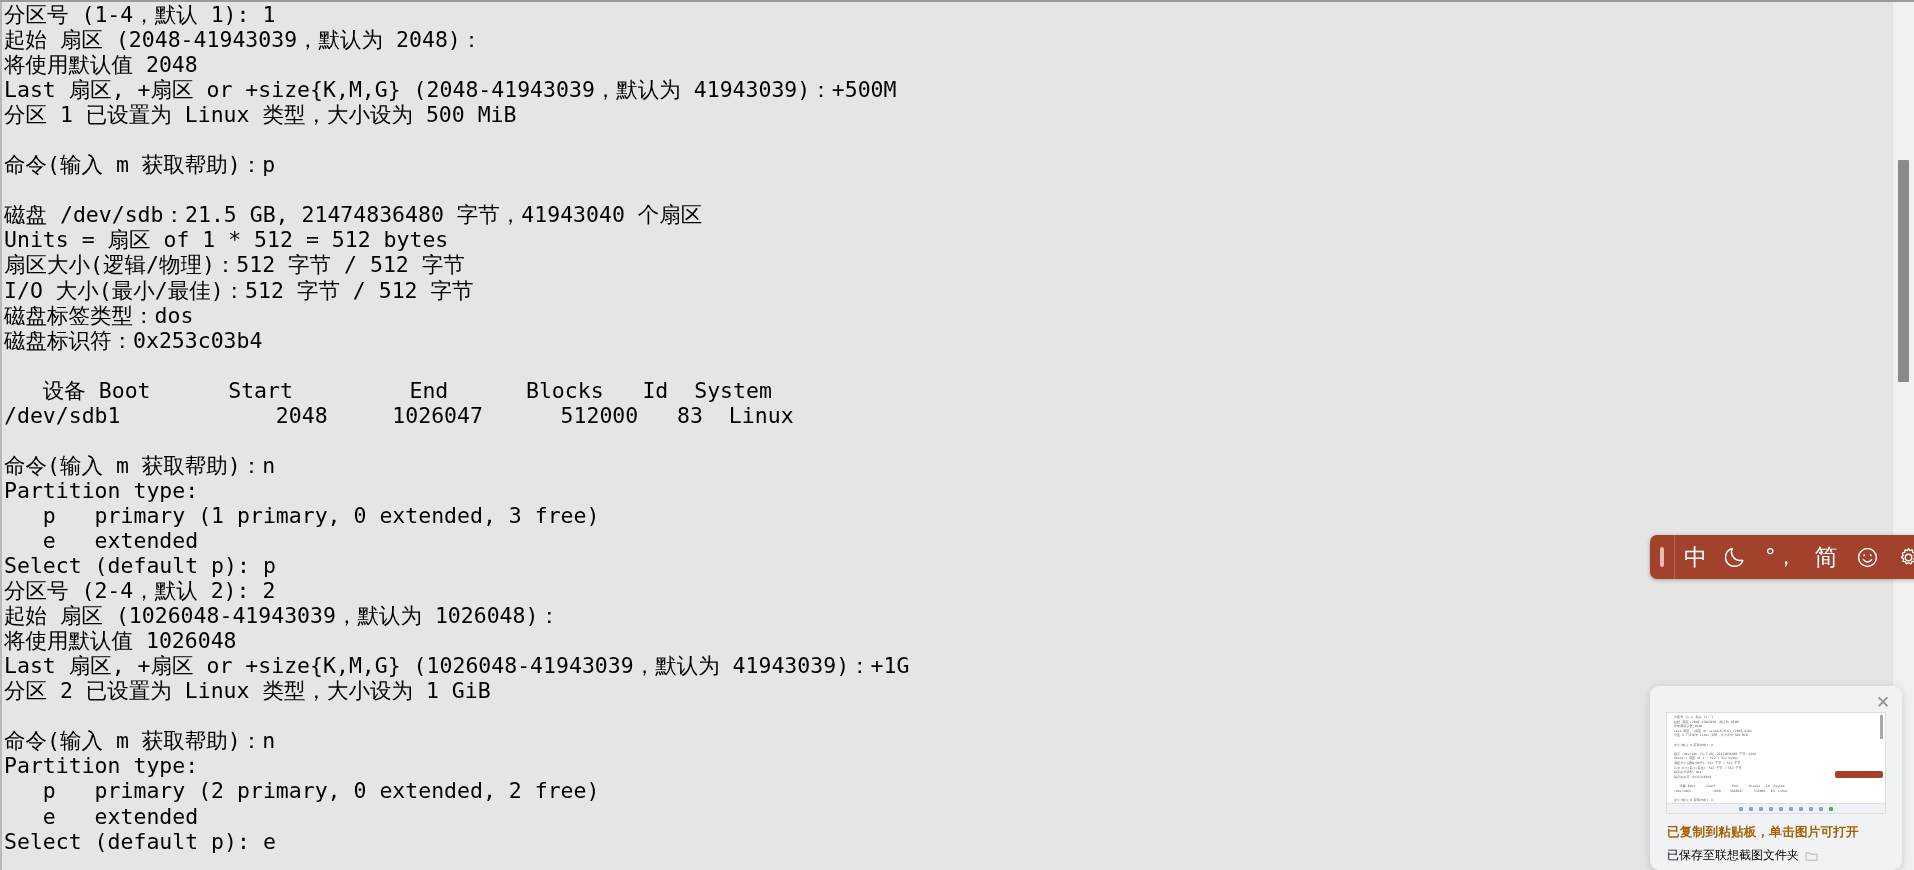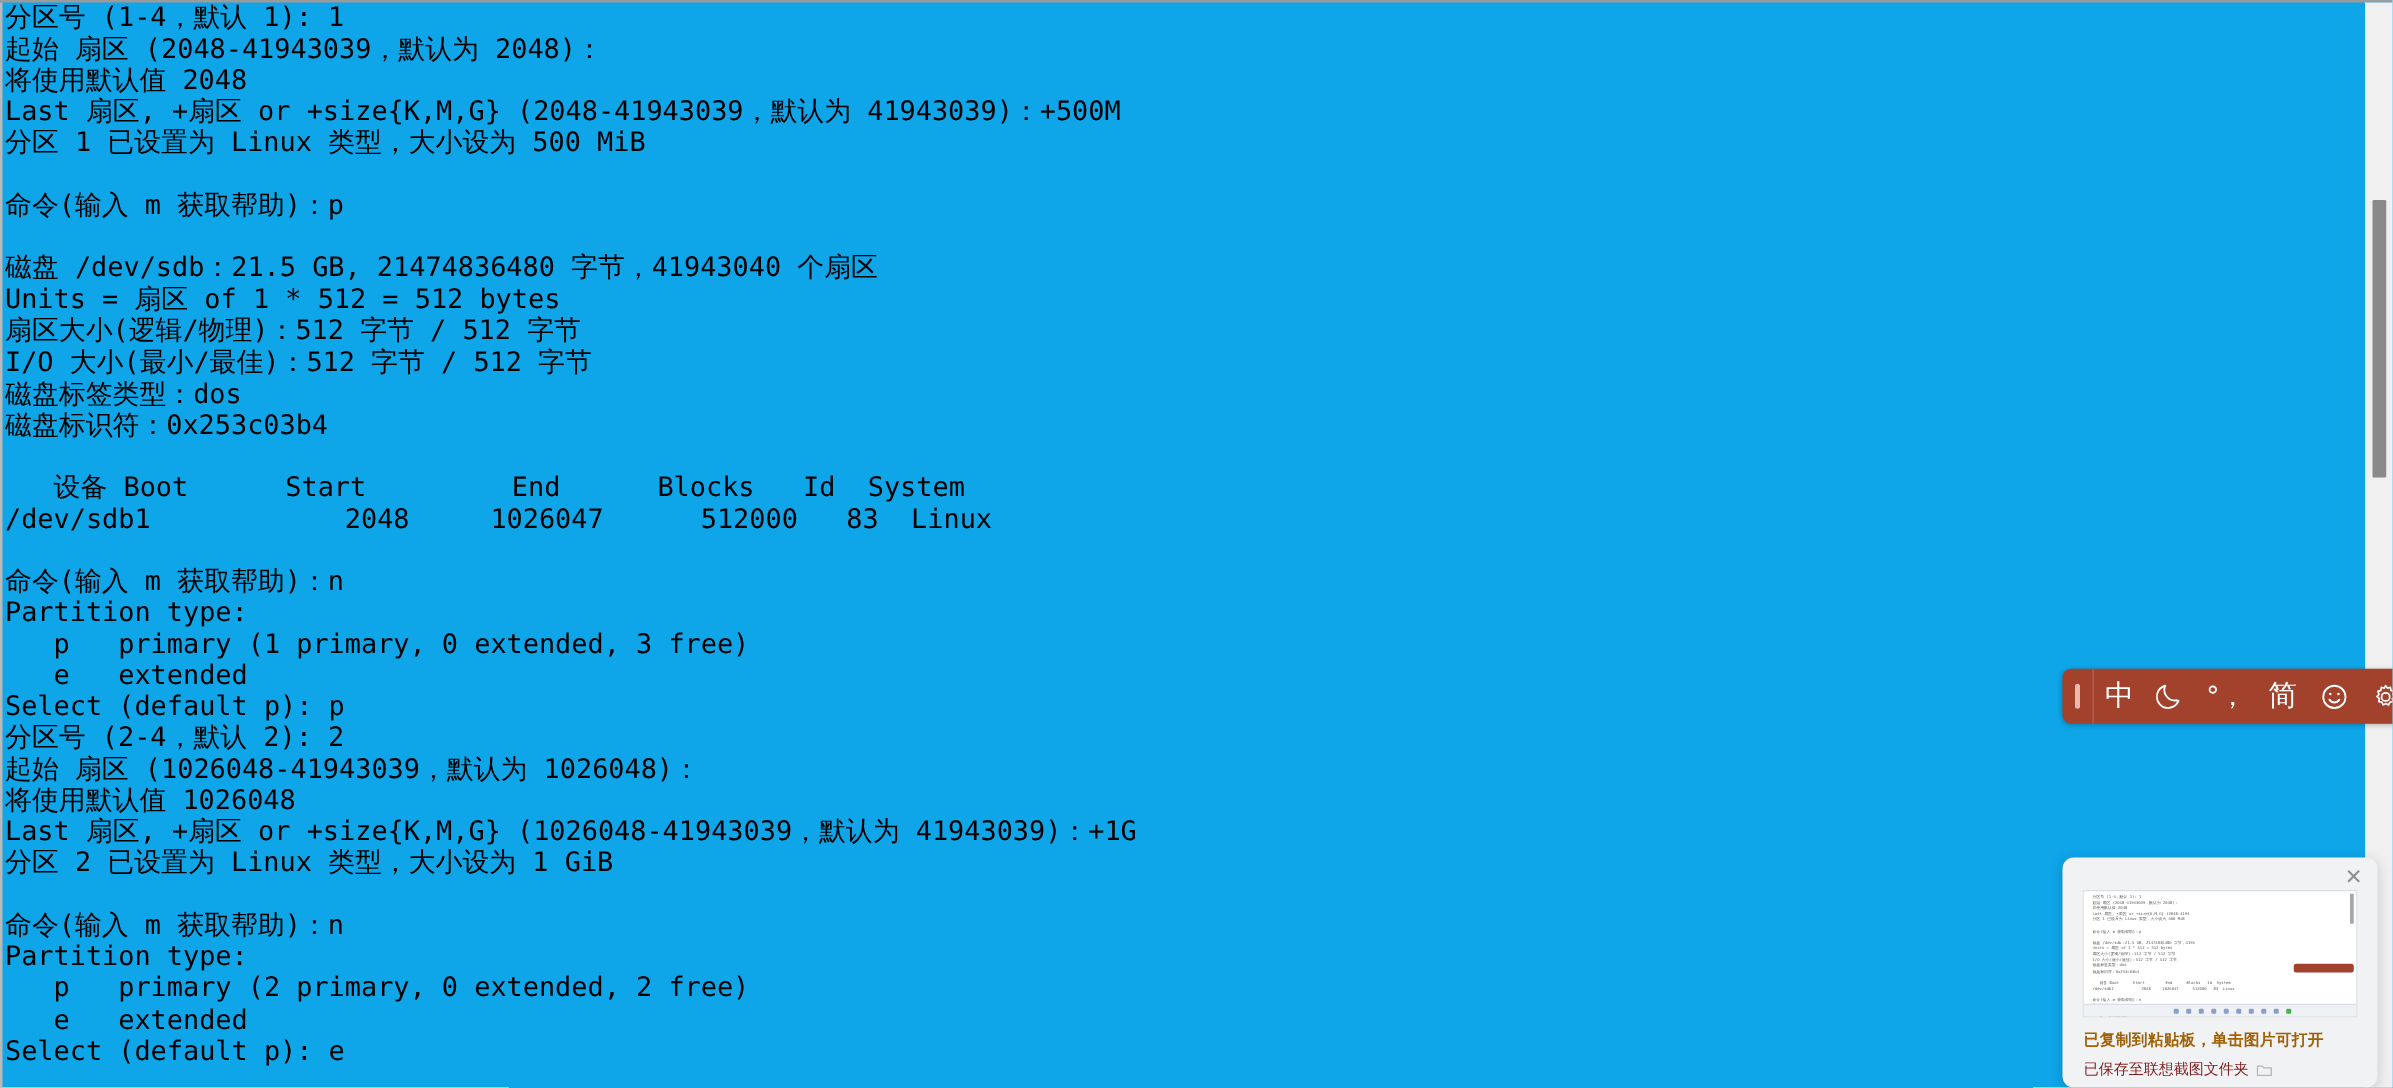--- a/index.html
+++ b/index.html
@@ -16,21 +16,21 @@
     font-family: "DejaVu Sans Mono", "Liberation Mono", monospace;
   }
 
   
   #terminal-window {
     position: absolute;
     left: 0;
     top: 0;
     width: 1914px;
     height: 870px;
-    background: #0ea5e9;
+    background: #e5e5e5;
     box-sizing: border-box;
   }
 
   
   #terminal-top-edge {
     position: absolute;
     left: 0; top: 0;
     width: 1914px; height: 2px;
     background: #9b9b9b;
   }
@@ -216,21 +216,21 @@
     font-size: 12.6px;
     font-weight: bold;
     color: #a16207;
     letter-spacing: 0.2px;
   }
   #toast-subtitle {
     position: absolute;
     left: 17px;
     top: 161px;
     font-size: 12px;
-    color: #7f1d1d;
+    color: #000000;
     display: flex;
     align-items: center;
     gap: 6px;
   }
   #toast-folder-icon svg { display: block; }
 </style>
 </head>
 <body>
 
 <div id="terminal-window">

